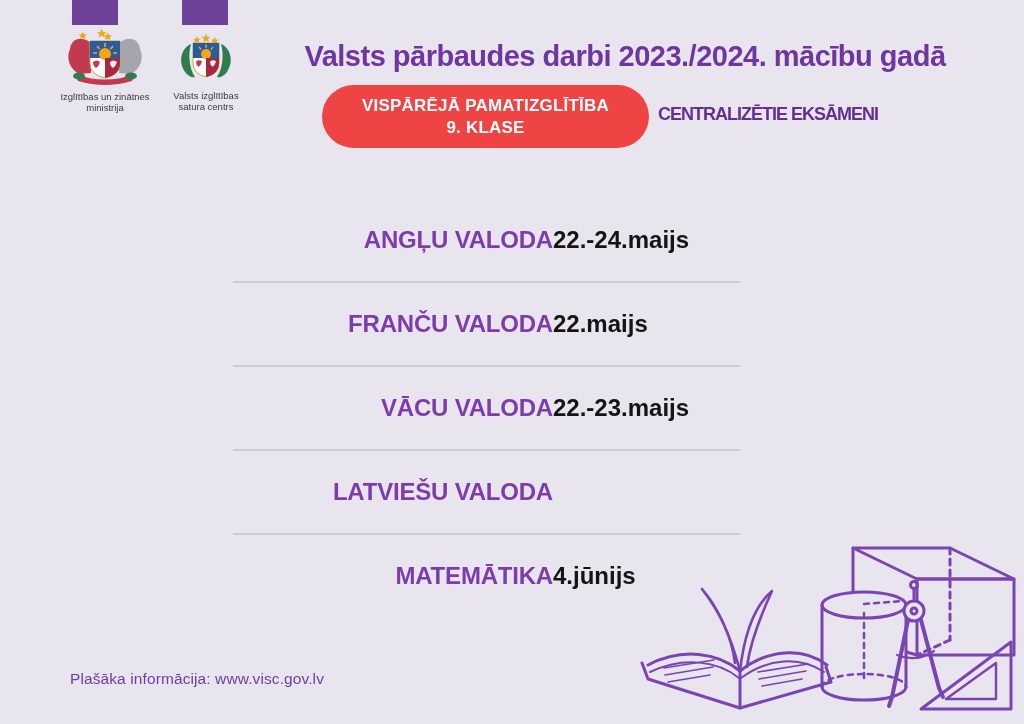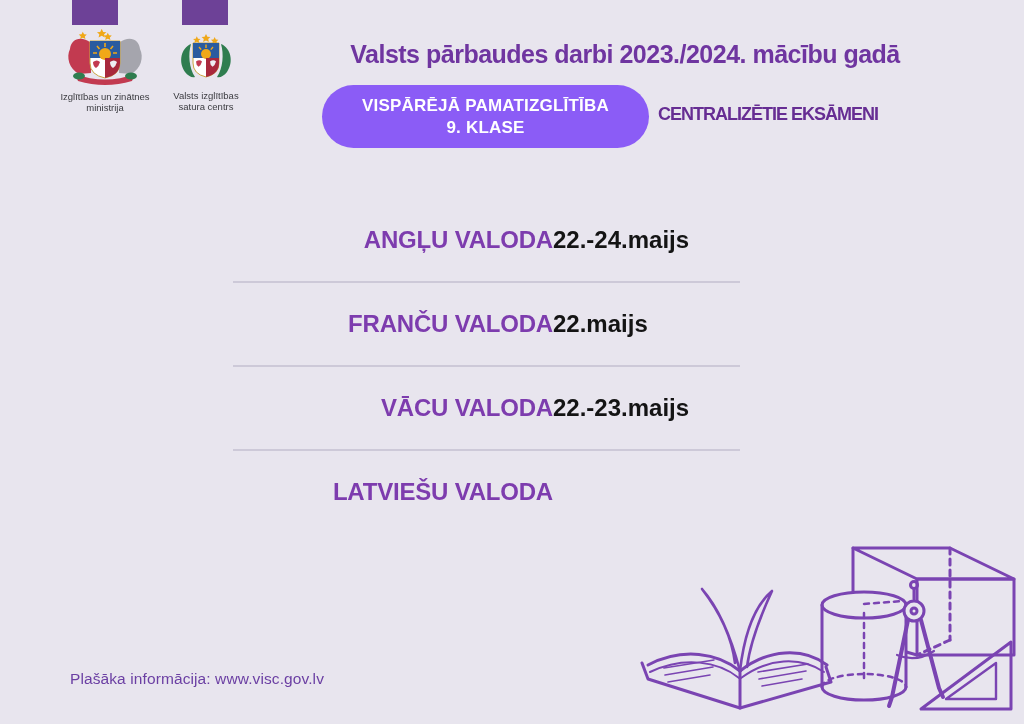--- a/index.html
+++ b/index.html
@@ -11,26 +11,26 @@
   .accent-bar{position:absolute;top:0;width:46px;height:25px;background:#6d4197;}
   .bar-1{left:72px;} .bar-2{left:182px;}
 
   .logo{position:absolute;text-align:center;}
   .logo-izm{left:54px;top:29px;width:102px;}
   .logo-visc{left:163px;top:32px;width:86px;}
   .logo-caption{font-size:9.5px;line-height:11px;color:#3b3b40;margin-top:2px;}
 
   .page-title{
     position:absolute;left:240px;top:40px;width:770px;text-align:center;
-    font-size:25px;font-weight:bold;color:#6f35a0;letter-spacing:-0.5px;
+    font-size:29px;font-weight:bold;color:#6f35a0;letter-spacing:-0.5px;
   }
 
   .level-badge{
     position:absolute;left:322px;top:85px;width:327px;height:63px;
-    background:#8b5cf6;border-radius:32px;
+    background:#ef4444;border-radius:32px;
     display:flex;flex-direction:column;align-items:center;justify-content:center;
     color:#ffffff;font-weight:bold;font-size:17px;line-height:21.5px;
     letter-spacing:0.2px;text-align:center;
   }
 
   .section-label{
     position:absolute;left:658px;top:98px;width:300px;
     font-size:18px;font-weight:bold;color:#662d93;letter-spacing:-1px;
     line-height:33px;
   }
@@ -129,20 +129,24 @@
     <div class="exam-subject">FRANČU VALODA</div>
     <div class="exam-date">22.maijs</div>
   </div>
   <div class="exam-row">
     <div class="exam-subject">VĀCU VALODA</div>
     <div class="exam-date">22.-23.maijs</div>
   </div>
   <div class="exam-row">
     <div class="exam-subject">LATVIEŠU VALODA</div>
   </div>
+  <div class="exam-row">
+    <div class="exam-subject">MATEMĀTIKA</div>
+    <div class="exam-date">4.jūnijs</div>
+  </div>
 </div>
 
 <div class="footer-info">Plašāka informācija: www.visc.gov.lv</div>
 
 <svg class="illustration" viewBox="0 0 406 209" stroke="#7a44b2" fill="none" stroke-linecap="round" stroke-linejoin="round" stroke-width="3">
 
   <g>
     <path d="M235,33 L332,33 L396,64 L299,64 Z"></path>
     <path d="M299,64 L396,64 L396,140 L299,140 Z"></path>
     <path d="M235,33 V122 L299,140"></path>

